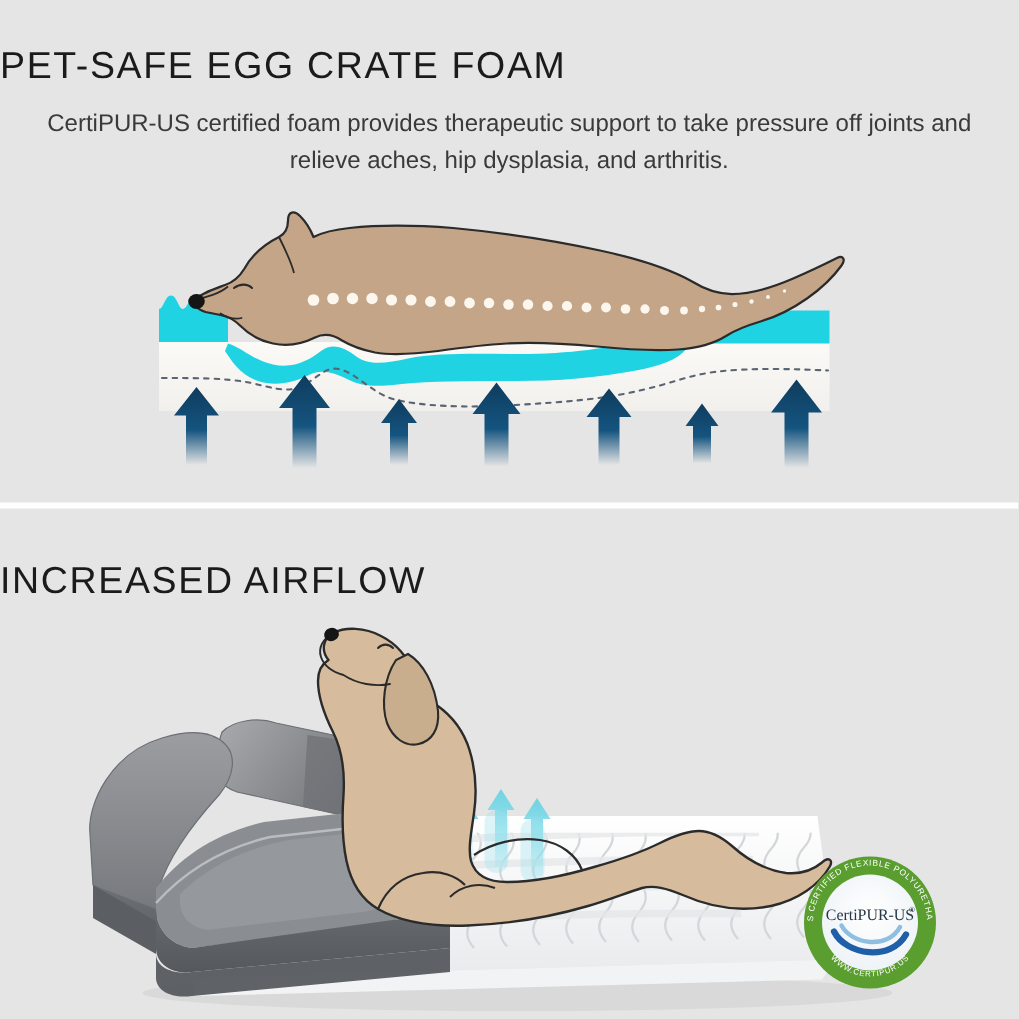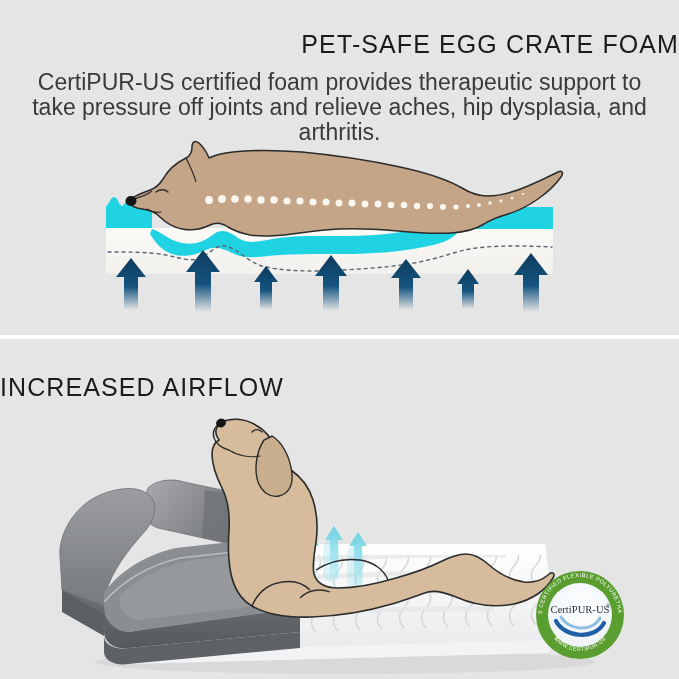--- a/index.html
+++ b/index.html
@@ -11,26 +11,26 @@
     position:relative;
   }
   .page{position:relative;width:679px;height:679px;}
 
   
   .panel1{position:absolute;left:0;top:0;width:679px;height:337px;background:#e5e5e5;}
   .panel2{position:absolute;left:0;top:340px;width:679px;height:339px;background:#e5e5e5;}
   .divider{position:absolute;left:0;top:335px;width:679px;height:4px;background:#ffffff;}
 
   .title1{
-    position:absolute;left:0;top:30px;width:679px;text-align:right;
+    position:absolute;left:0;top:30px;width:679px;text-align:left;
     font-size:25px;letter-spacing:1.1px;color:#1b1b1b;font-weight:400;
   }
   .subtitle{
     position:absolute;left:20px;top:70px;width:639px;text-align:center;
-    font-size:23px;line-height:25px;color:#3a3a3a;font-weight:400;
+    font-size:16px;line-height:25px;color:#3a3a3a;font-weight:400;
   }
   .title2{
     position:absolute;left:0;top:373px;width:679px;text-align:left;
     font-size:25px;letter-spacing:1.1px;color:#1b1b1b;font-weight:400;
   }
 
   .svg-abs{position:absolute;left:0;top:0;}
 </style>
 </head>
 <body>

